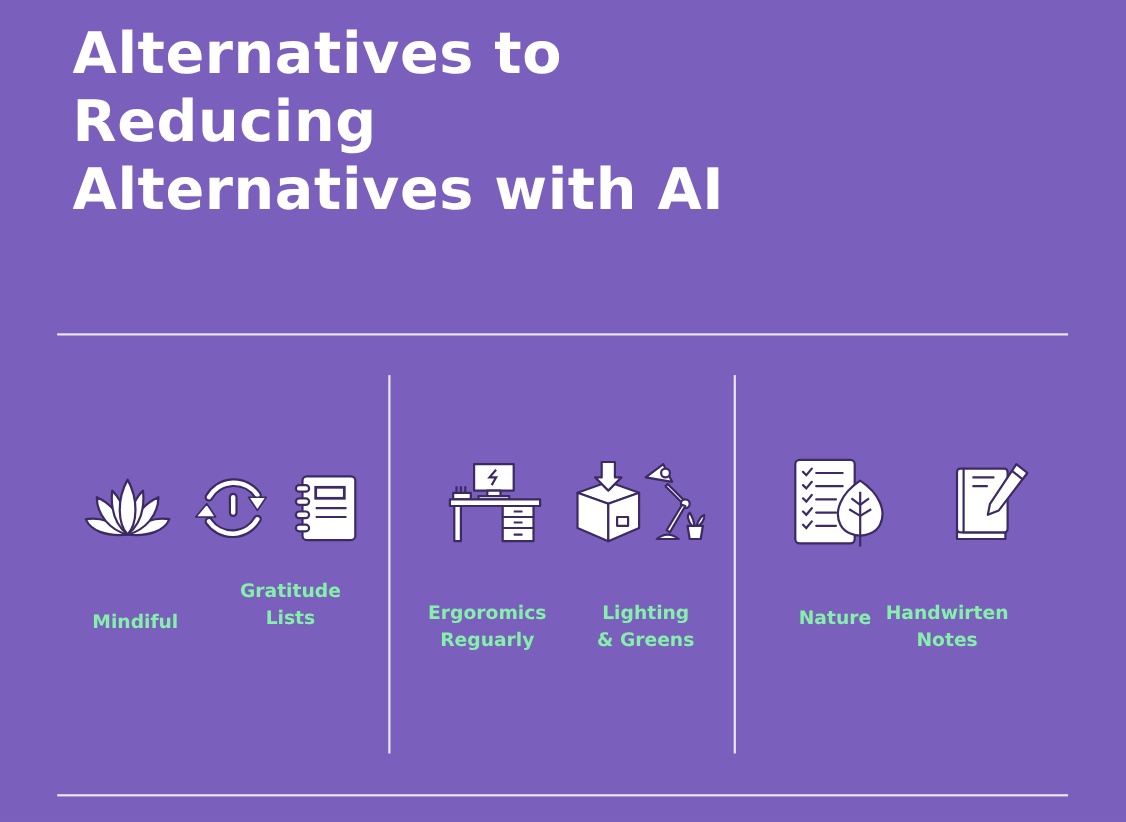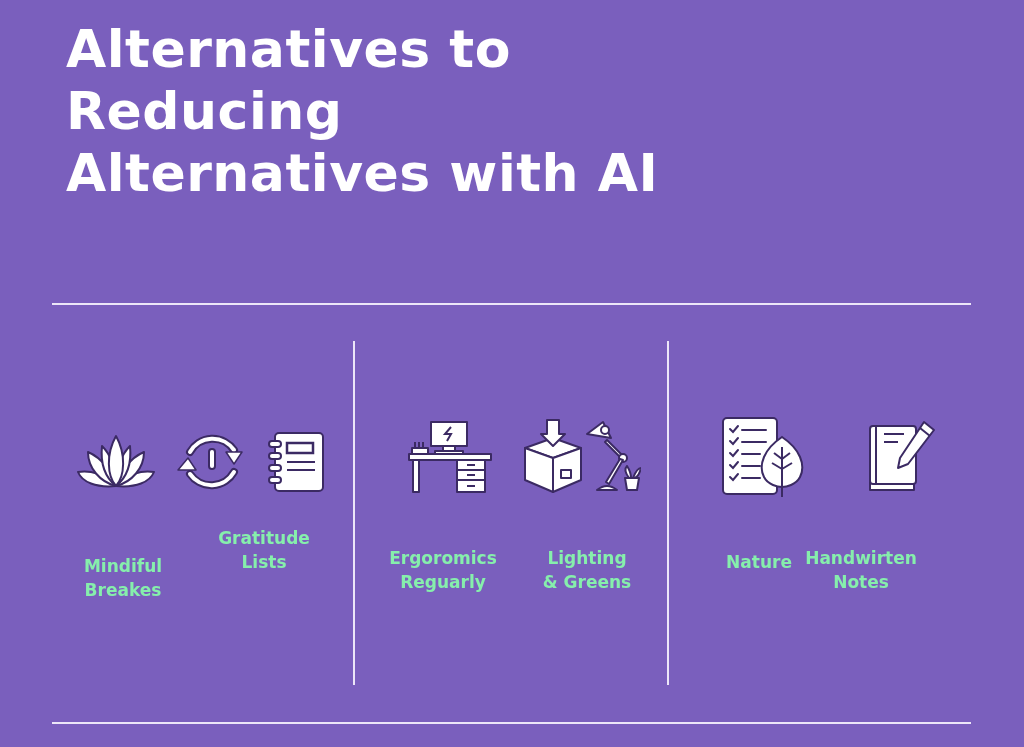--- a/index.html
+++ b/index.html
@@ -96,21 +96,20 @@
         <rect x="3" y="35" width="12" height="6" rx="3"></rect>
         <rect x="3" y="47" width="12" height="6" rx="3"></rect>
       </g>
       <rect x="21" y="13" width="26" height="10" fill="#fff" stroke="#3b2a63" stroke-width="2.5"></rect>
       <line x1="21" y1="32" x2="49" y2="32" stroke="#3b2a63" stroke-width="2"></line>
       <line x1="21" y1="40" x2="49" y2="40" stroke="#3b2a63" stroke-width="2"></line>
     </svg>
   </div>
   <div class="label" style="left:48px; top:554px;">
     <span>Mindiful</span>
-    <span>Breakes</span>
   </div>
   <div class="label" style="left:189px; top:526px;">
     <span>Gratitude</span>
     <span>Lists</span>
   </div>
 </div>
 
 <div>
   <div class="icon" style="left:407px; top:420px;">
     <svg width="88" height="76" viewBox="0 0 88 76">

